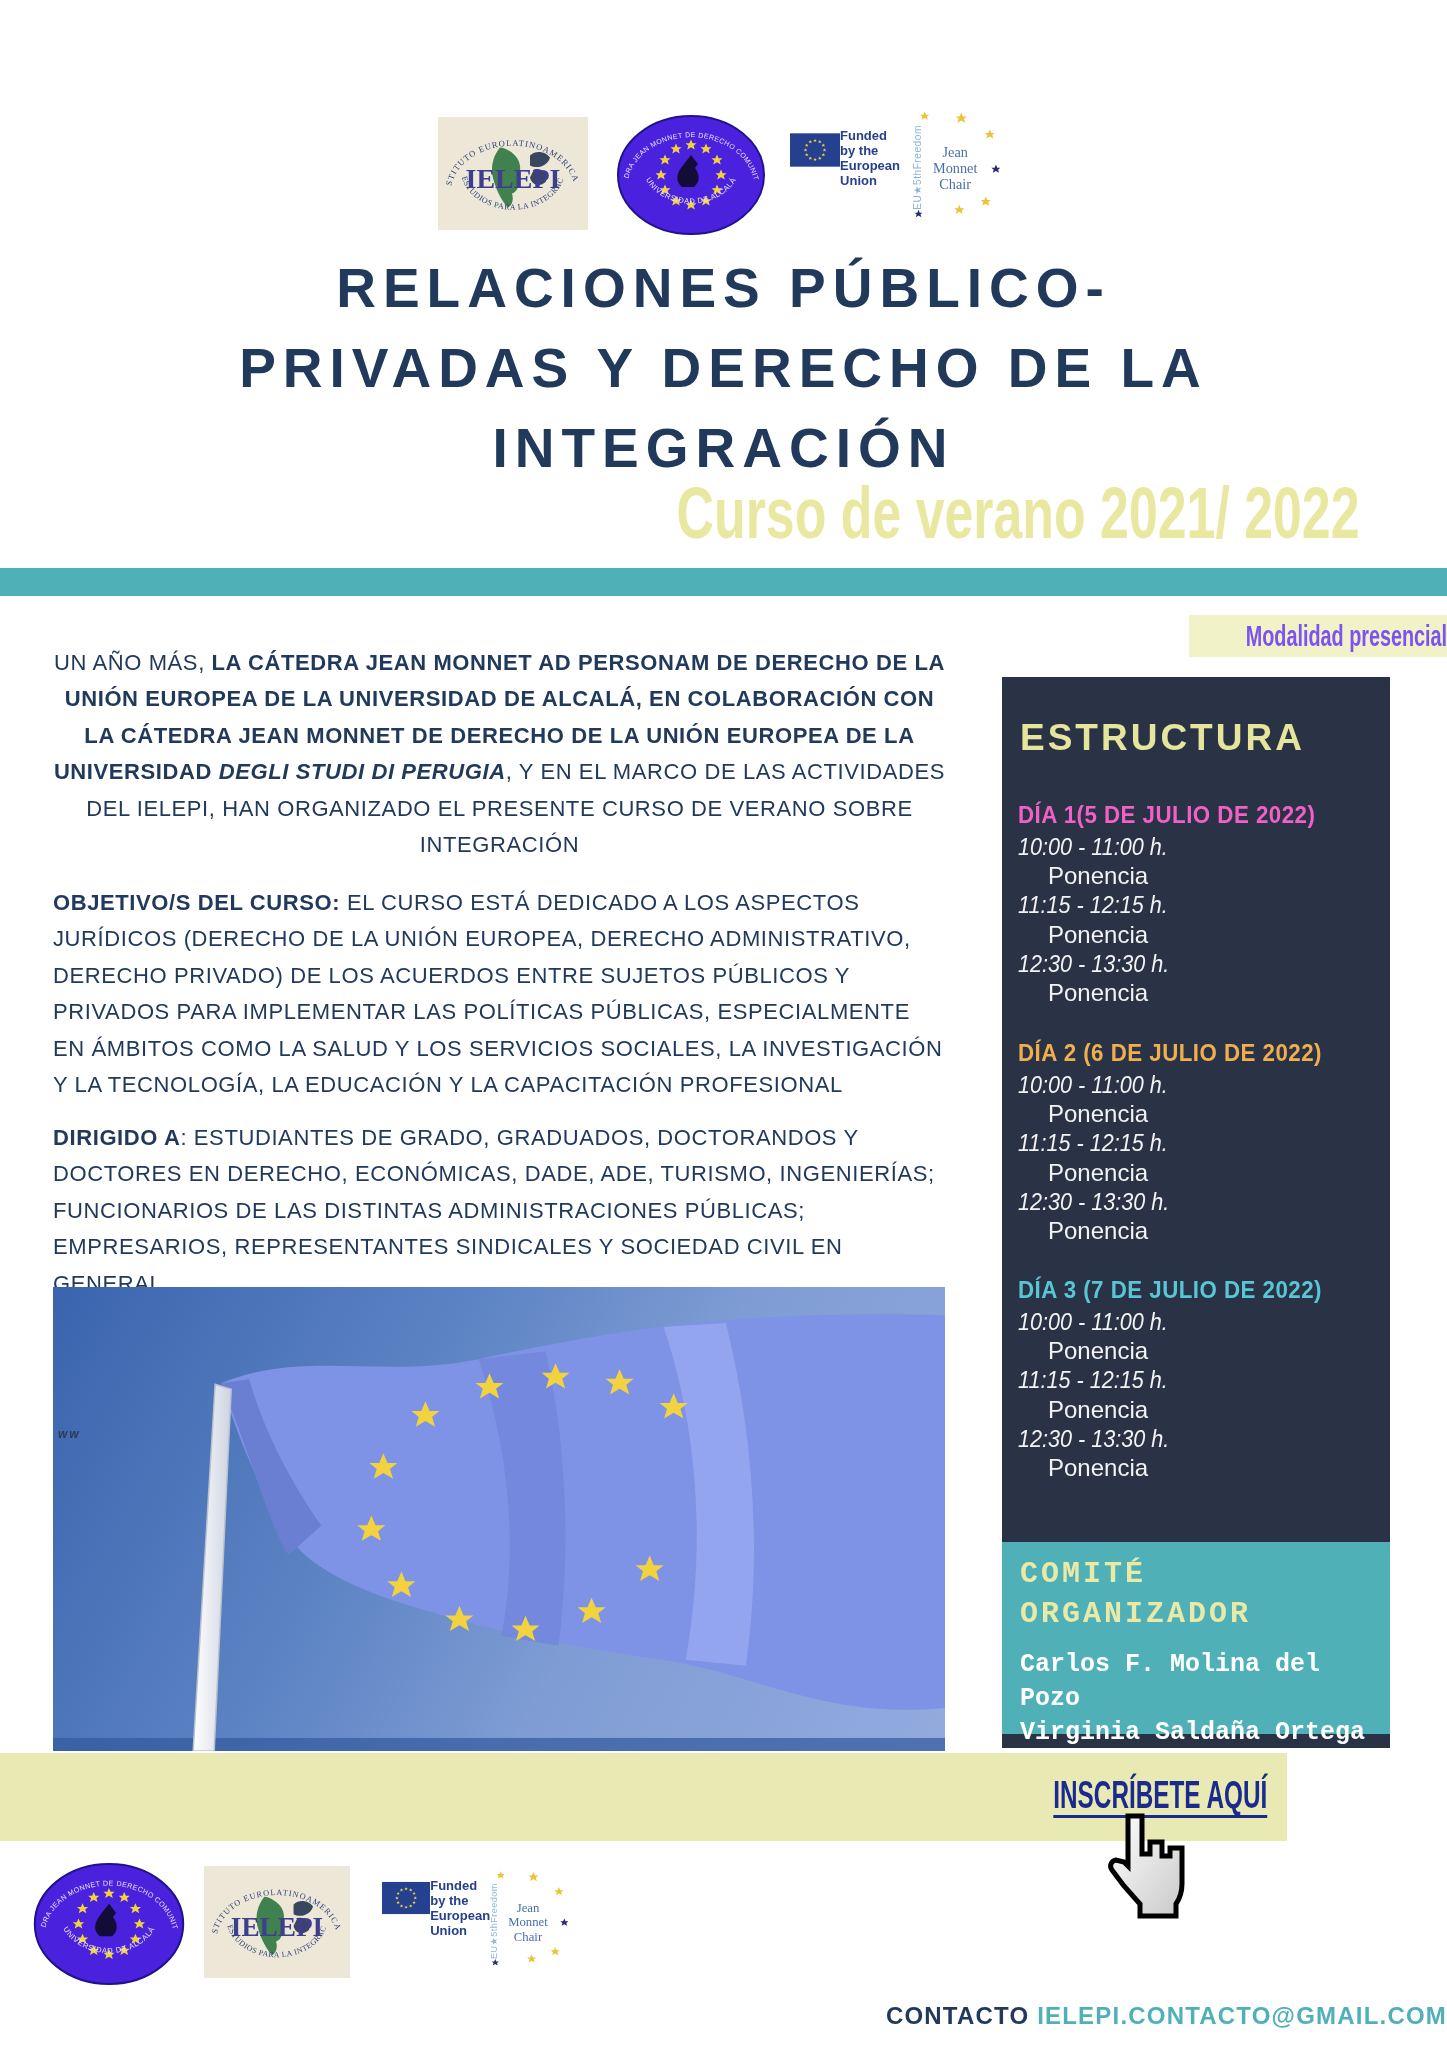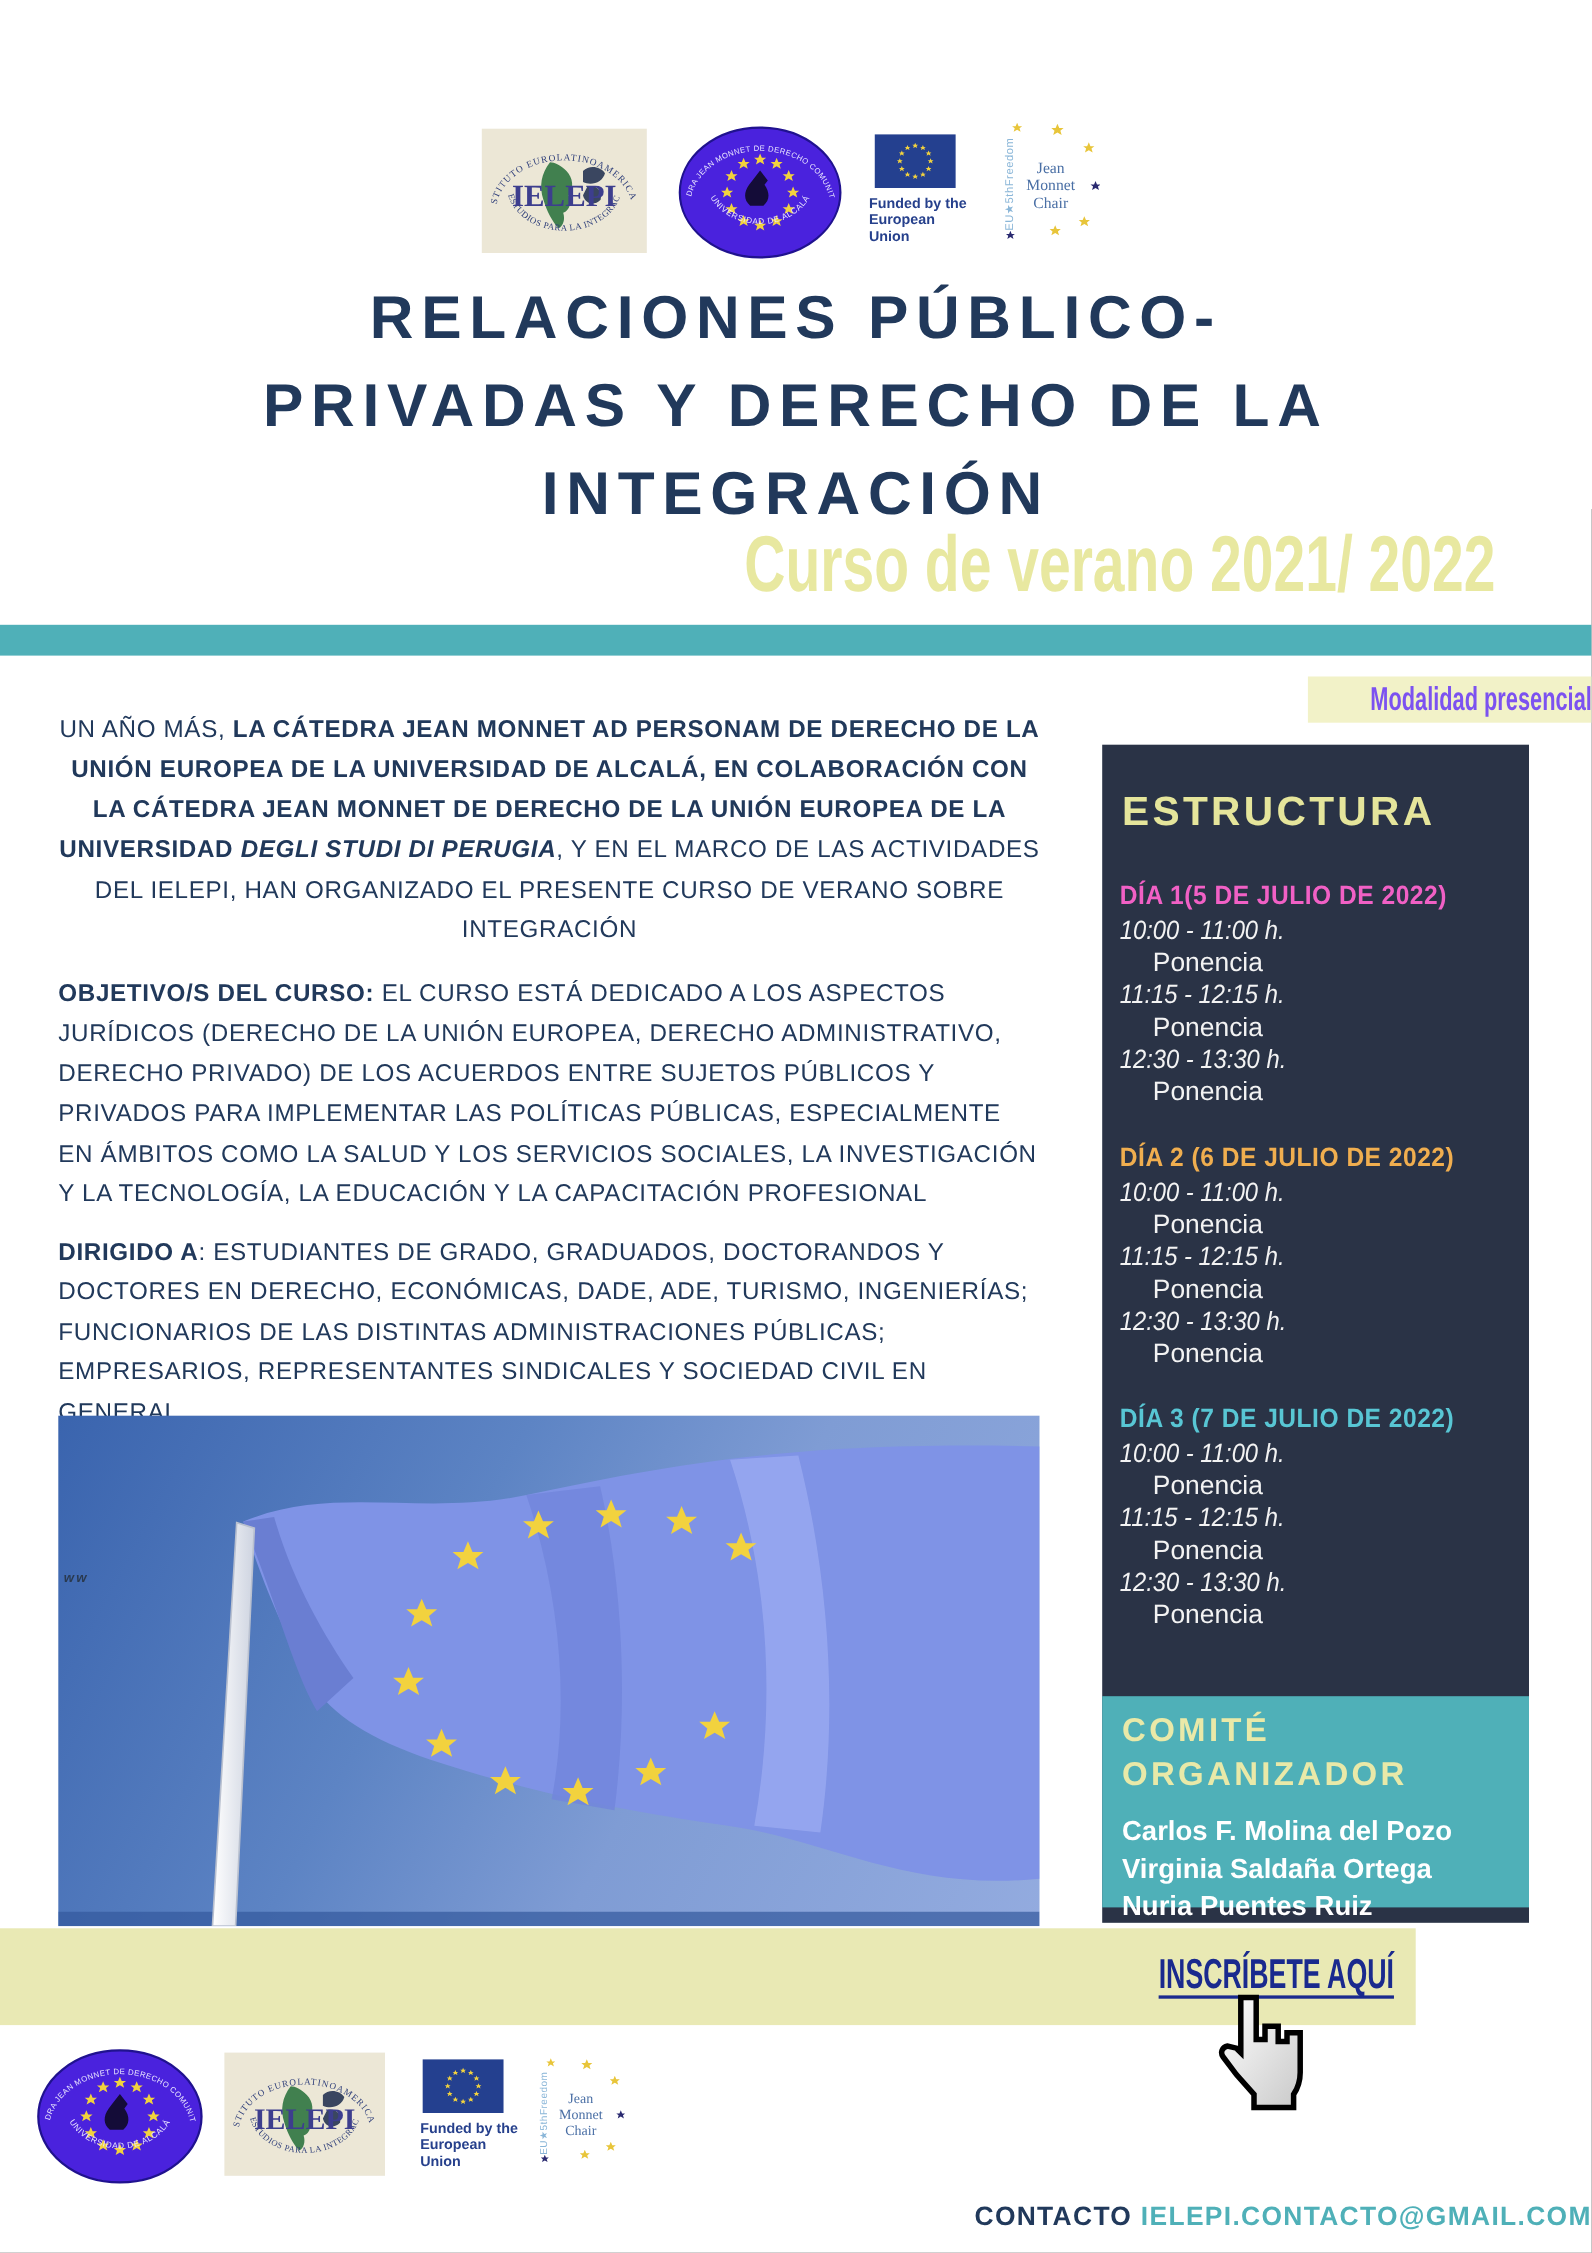--- a/index.html
+++ b/index.html
@@ -3,21 +3,21 @@
 <meta charset="utf-8">
 <style>
   html,body{margin:0;padding:0;background:#888;}
   #poster{position:relative;width:1447px;height:2048px;margin:0 auto;background:#ffffff;
           font-family:"Liberation Sans",sans-serif;overflow:hidden;}
 
   
   .logo{position:absolute;}
   .logo svg{width:100%;height:100%;display:block;}
   .ielepi-box{background:#ece7d6;}
-  .eu-logo{display:flex;flex-direction:column;align-items:flex-start;justify-content:center;}
+  .eu-logo{display:flex;flex-direction:row;align-items:flex-start;justify-content:center;}
   .eu-logo .flagrect{width:84px;height:56px;}
   .eu-caption{margin-top:6px;width:100px;font-size:13px;line-height:15px;font-weight:700;color:#26408c;}
 
   
   .title{position:absolute;left:0;top:248px;width:1447px;text-align:center;color:#21395b;}
   .title .line{font-size:55px;line-height:80px;font-weight:700;letter-spacing:7px;}
   .subtitle{position:absolute;right:87px;top:472px;color:#e8e8a0;font-weight:700;font-size:72px;
             white-space:nowrap;transform:scaleX(.72);transform-origin:100% 50%;}
   .teal-band{position:absolute;left:0;top:568px;width:1447px;height:28px;background:#4fb0b8;}
   .modality{position:absolute;right:0;top:615px;width:258px;height:42px;background:#f2f2c8;
@@ -48,21 +48,21 @@
   .day{position:absolute;left:0;width:100%;}
   .day .dtitle{margin:0 0 3px 16px;font-size:24px;font-weight:700;white-space:nowrap;
                transform:scaleX(.93);transform-origin:0 50%;letter-spacing:.5px;}
   .d1 .dtitle{color:#f160c5;} .d2 .dtitle{color:#f0ae4f;} .d3 .dtitle{color:#58c6d4;}
   .slot-time{margin-left:16px;font-size:24px;line-height:29.2px;font-style:italic;white-space:nowrap;
              transform:scaleX(.9);transform-origin:0 50%;}
   .slot-event{margin-left:46px;font-size:24px;line-height:29.2px;}
   .day1{top:124px;} .day2{top:362px;} .day3{top:599px;}
 
   
-  .comite{position:absolute;left:1002px;top:1542px;width:388px;height:192px;background:#4fb0b8;}
+  .comite{position:absolute;left:1002px;top:1542px;width:388px;height:192px;background:#4fb0b8;font-family:Liberation Mono, monospace;}
   .comite h3{margin:12px 0 0 18px;font-size:30px;line-height:40px;letter-spacing:3px;
              color:#e9e9a8;font-weight:700;}
   .comite ul{list-style:none;margin:14px 0 0 18px;padding:0;color:#ffffff;
              font-size:25px;line-height:34px;font-weight:700;}
 
   
   .yellow-band{position:absolute;left:0;top:1753px;width:1287px;height:88px;background:#e9e9b4;}
   .inscribete{position:absolute;left:1002px;top:1774px;width:285px;text-align:center;
               color:#1a2a8e;font-size:38px;font-weight:700;white-space:nowrap;cursor:pointer;
               transform:scaleX(.64);transform-origin:50% 50%;

